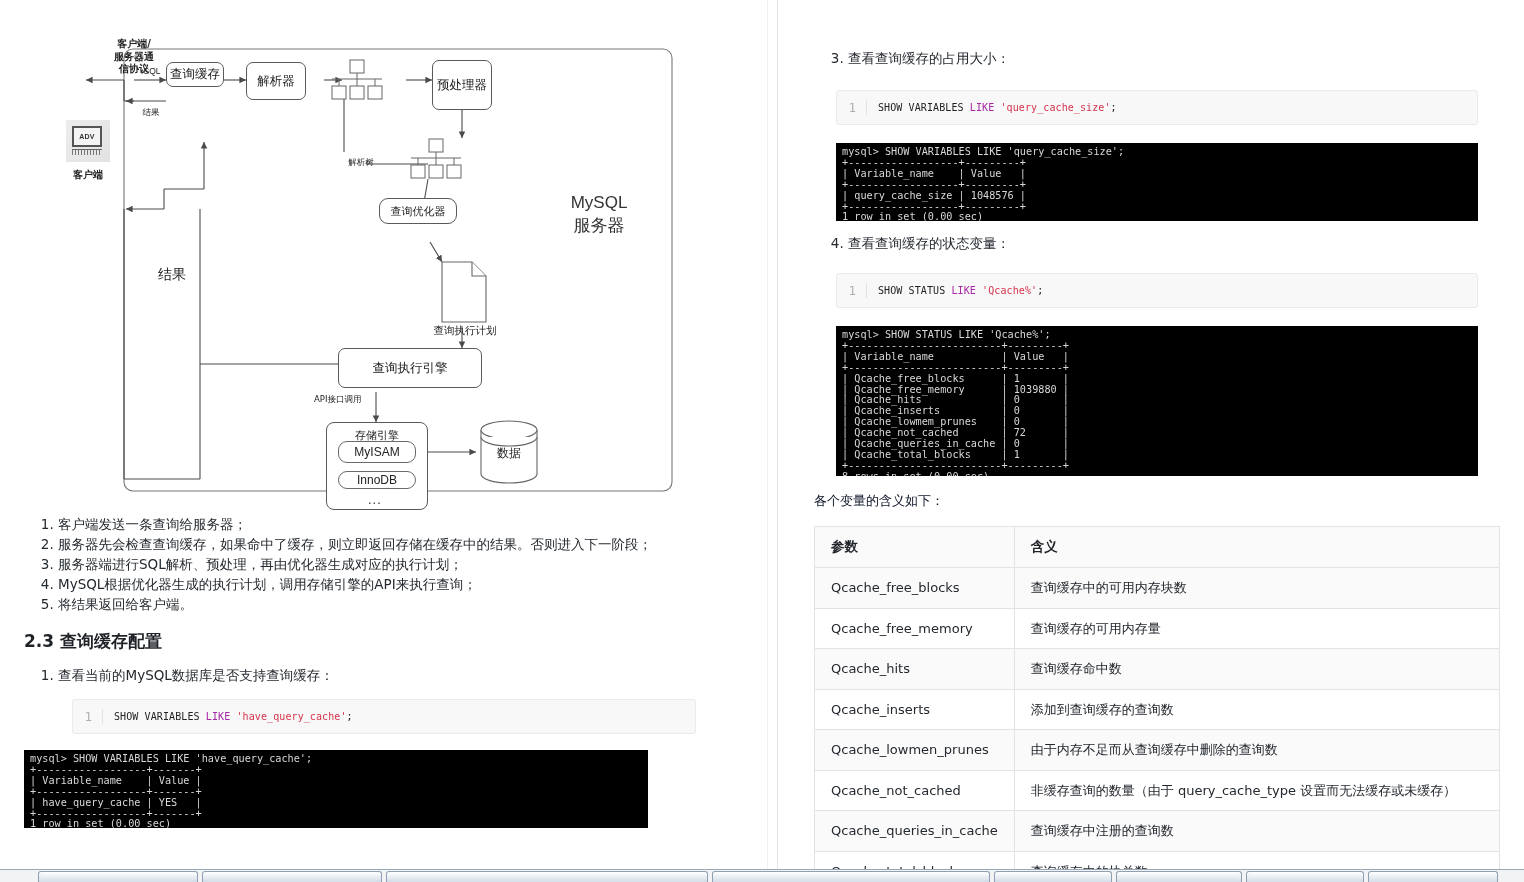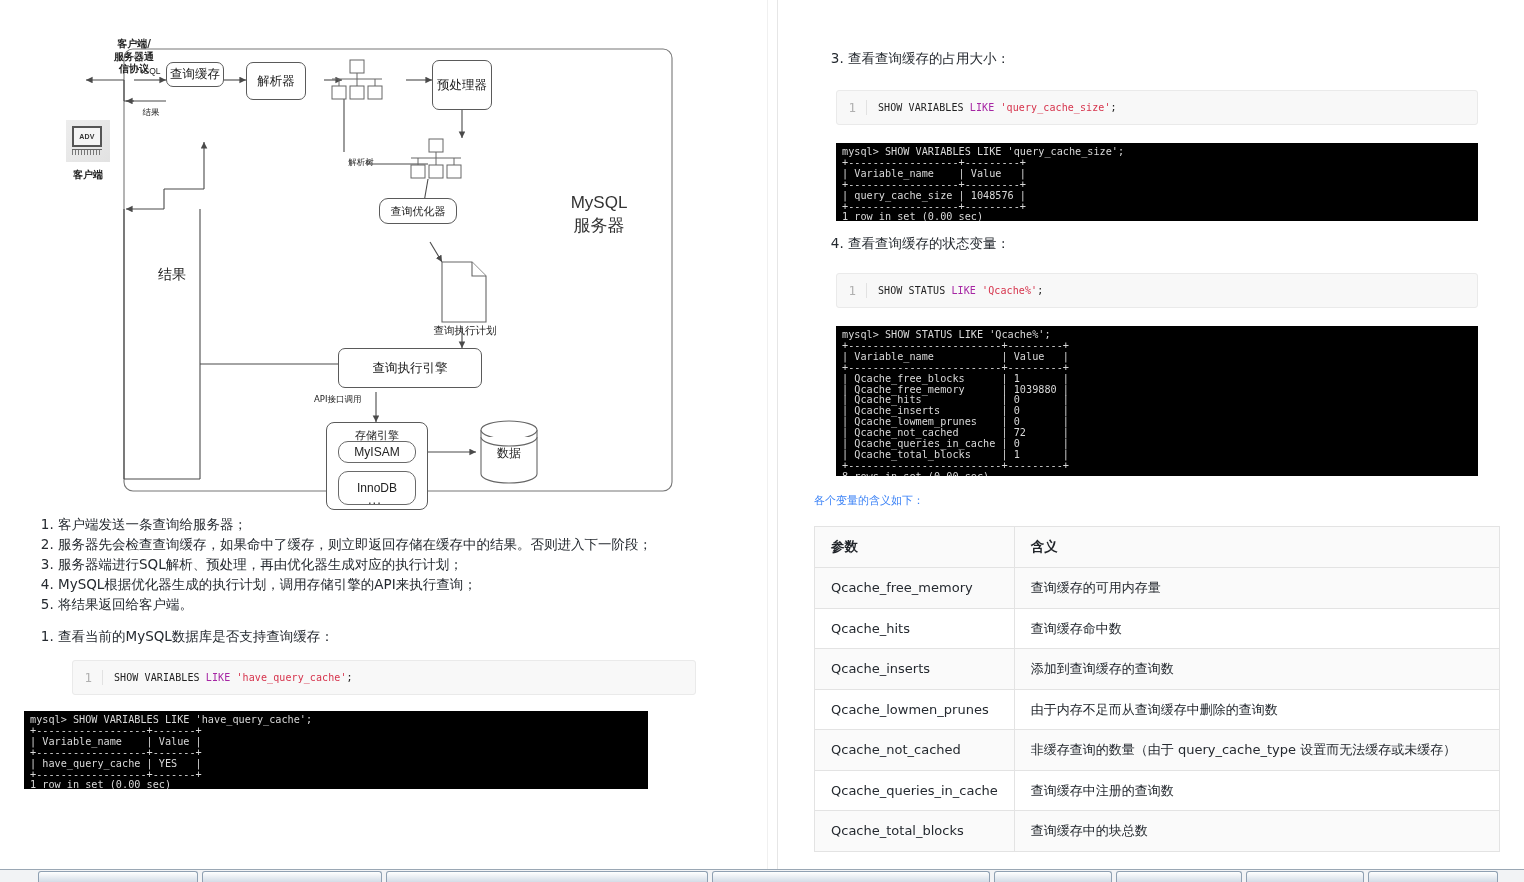--- a/index.html
+++ b/index.html
@@ -74,21 +74,21 @@
   
   .olist { margin: 10px 0 0 0; padding-left: 34px; }
   .olist li {
     font-size: 13.5px; line-height: 20px; color: #24292f; margin: 0 0 0 0;
     font-family: "DejaVu Sans", sans-serif;
   }
   h2.sec {
     font-size: 17px; font-weight: 700; margin: 16px 0 0 0; color: #1f2328;
     font-family: "DejaVu Sans", sans-serif;
   }
-  .para { font-size: 11px; line-height: 22px; color:#3b82f6; font-family:"DejaVu Sans", sans-serif; }
+  .para { font-size: 13px; line-height: 22px; color:#0f172a; font-family:"DejaVu Sans", sans-serif; }
 
   
   .codeblock {
     background:#f8f8f8; border:1px solid #eaeaea; border-radius:3px;
     padding: 9px 10px; display:flex; align-items:center;
   }
   .gutter {
     width: 20px; text-align:right; color:#b0b0b0; font-size:12.5px;
     font-family:"DejaVu Sans Mono", monospace; padding-right:10px;
     border-right:1px solid #e2e2e2; margin-right:11px; user-select:none;
@@ -251,35 +251,36 @@
       <div class="node" style="left:314px; top:314px; width:144px; height:40px;">查询执行引擎</div>
 
       <div class="lbl cn sm" style="left:312px; top:123px; width:50px;">解析树</div>
       <div class="lbl cn sm" style="left:290px; top:360px; width:70px; text-align:left;">API接口调用</div>
 
       <div class="mysql-title" style="left:520px; top:158px; width:110px; white-space:pre-line;">MySQL
 服务器</div>
 
       <div class="engine-box" style="left:302px; top:388px; width:102px; height:88px;"></div>
       <div class="engine-title cn" style="left:318px; top:394px; width:70px; text-align:center;">存储引擎</div>
-      <div class="engine-sub" style="left:314px; top:407px; width:78px; height:22px;">MyISAM</div>
-      <div class="engine-sub" style="left:314px; top:437px; width:78px; height:34px;">InnoDB</div>
+      <div class="engine-sub" style="left:314px; top:407px; width:78px; height:22px;border-radius:9px;">MyISAM</div>
+      <div class="engine-sub" style="left:314px; top:437px; width:78px; height:18px;">InnoDB</div>
       <div class="dots" style="left:344px; top:458px;">...</div>
 
       <div class="db-label cn" style="left:462px; top:411px; width:46px; text-align:center;">数据</div>
     </div>
 
     <ol class="olist">
       <li>客户端发送一条查询给服务器；</li>
       <li>服务器先会检查查询缓存，如果命中了缓存，则立即返回存储在缓存中的结果。否则进入下一阶段；</li>
       <li>服务器端进行SQL解析、预处理，再由优化器生成对应的执行计划；</li>
       <li>MySQL根据优化器生成的执行计划，调用存储引擎的API来执行查询；</li>
       <li>将结果返回给客户端。</li>
     </ol>
 
+    <h2 class="sec">2.3 查询缓存配置</h2>
 
     <ol class="olist" style="margin-top:12px;">
       <li>查看当前的MySQL数据库是否支持查询缓存：</li>
     </ol>
 
     <div class="codeblock" style="margin:14px 0 0 48px; width:624px;">
       <div class="gutter">1</div>
       <div class="code"><span>SHOW VARIABLES </span><span class="k-kw">LIKE</span><span> </span><span class="k-str">'have_query_cache'</span><span>;</span></div>
     </div>
 
@@ -340,20 +341,24 @@
 
     <table class="t" style="margin-top:14px;">
       <thead>
         <tr>
           <th style="width:176px;">参数</th>
           <th>含义</th>
         </tr>
       </thead>
       <tbody>
         <tr>
+          <td class="param">Qcache_free_blocks</td>
+          <td>查询缓存中的可用内存块数</td>
+        </tr>
+        <tr>
           <td class="param">Qcache_free_memory</td>
           <td>查询缓存的可用内存量</td>
         </tr>
         <tr>
           <td class="param">Qcache_hits</td>
           <td>查询缓存命中数</td>
         </tr>
         <tr>
           <td class="param">Qcache_inserts</td>
           <td>添加到查询缓存的查询数</td>

